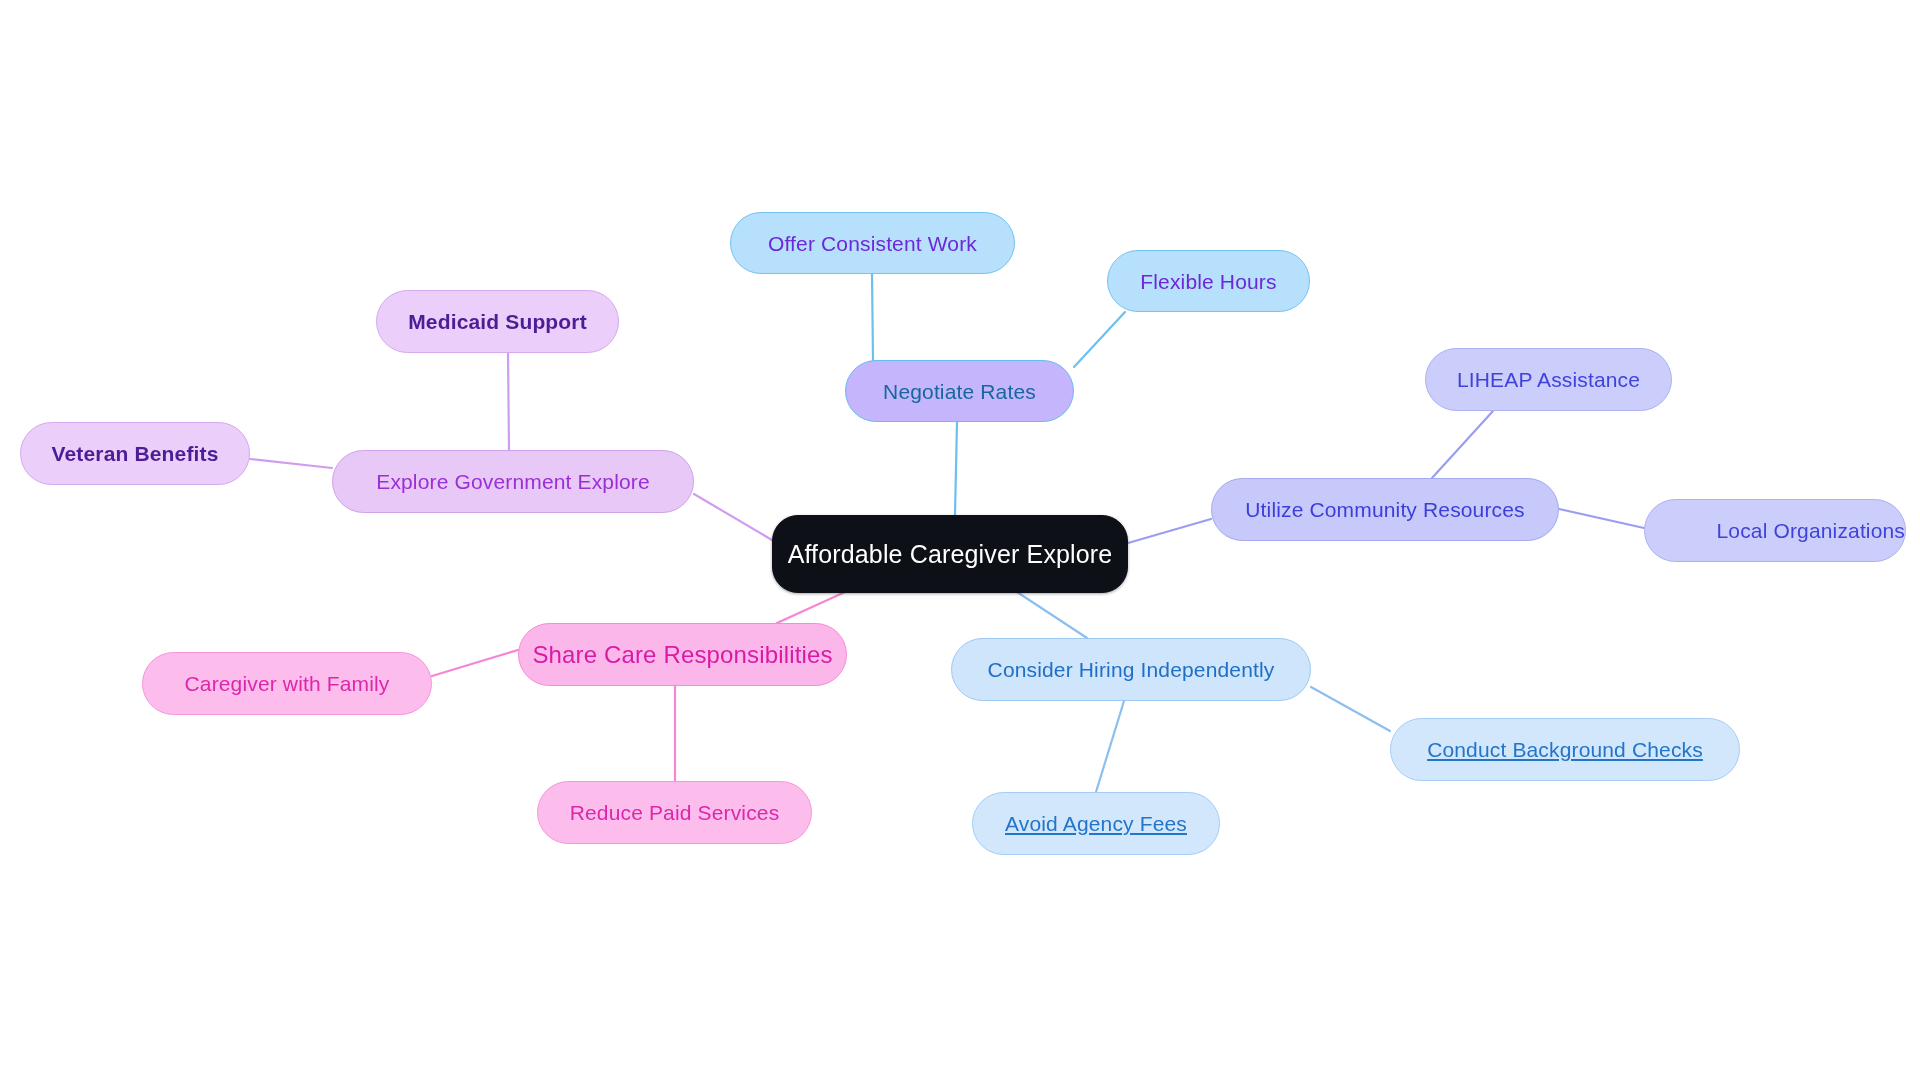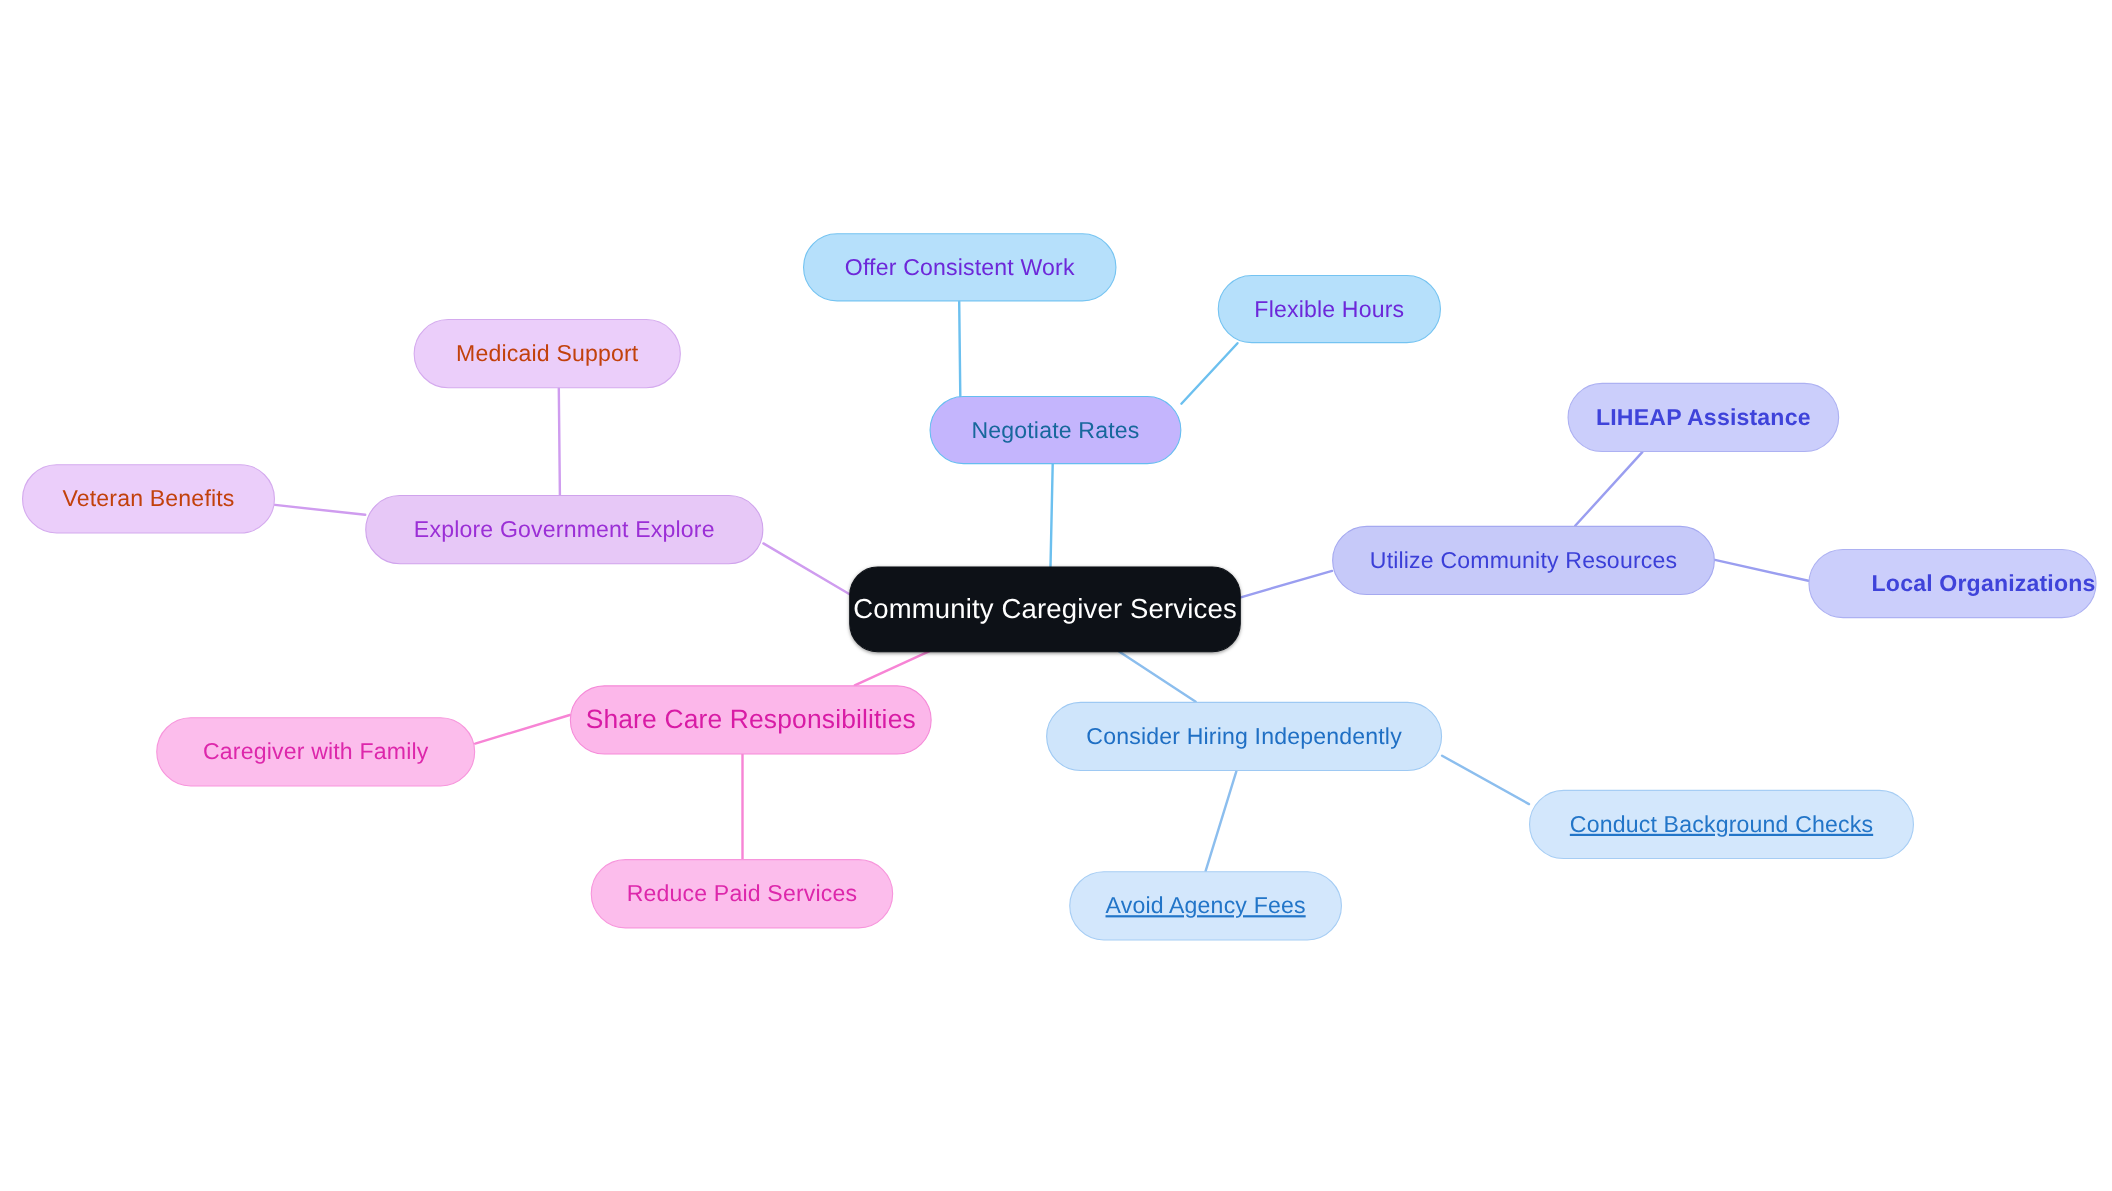--- a/index.html
+++ b/index.html
@@ -58,32 +58,32 @@
     color: #6d28d9;
   }
   .node.br-lilac {
     background: #e7c8f7;
     border-color: #cfa3ec;
     color: #9b2fd6;
   }
   .node.br-lilac-sub {
     background: #ebcefa;
     border-color: #d4aaee;
-    color: #c2410c;
+    color: #4c1d95;
+    font-weight: bold;
   }
   .node.br-indigo {
     background: #c6c9f9;
     border-color: #a5a9f0;
     color: #3b3fd8;
   }
   .node.br-indigo-sub {
     background: #cbcefb;
     border-color: #adb1f2;
     color: #3f43da;
-    font-weight: bold;
   }
   .node.br-pink {
     background: #fcb7ea;
     border-color: #f58ad8;
     color: #d81ba5;
   }
   .node.br-pink-sub {
     background: #fcbdec;
     border-color: #f795dc;
     color: #dd27ab;
@@ -161,16 +161,16 @@
       <div class="node br-steel-sub" style="left: 1390px; top: 718px; width: 350px; height: 63px; font-size: 21px;">
         <span class="node-label">Conduct Background Checks</span>
       </div>
       <div class="node br-steel-sub" style="left: 972px; top: 792px; width: 248px; height: 63px; font-size: 21px;">
         <span class="node-label">Avoid Agency Fees</span>
       </div>
       <div class="node br-steel" style="left: 951px; top: 638px; width: 360px; height: 63px; font-size: 21px;">
         <span class="node-label">Consider Hiring Independently</span>
       </div>
       <div class="node root" style="left: 772px; top: 515px; width: 356px; height: 78px; font-size: 25px;">
-        <span class="node-label">Community Caregiver Services</span>
+        <span class="node-label">Affordable Caregiver Explore</span>
       </div>
     </div>
 </div>
 
 </body></html>

